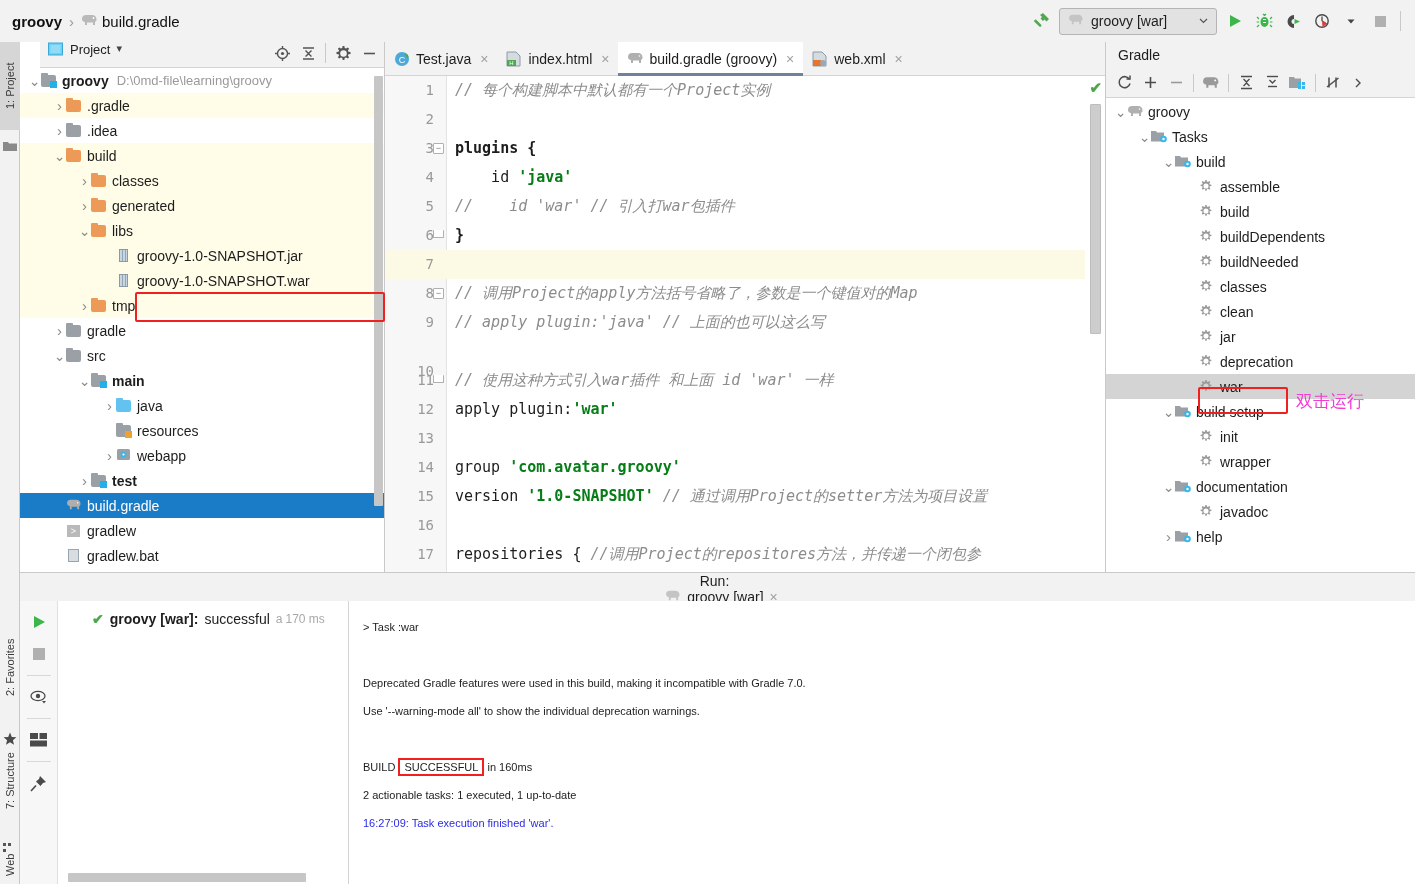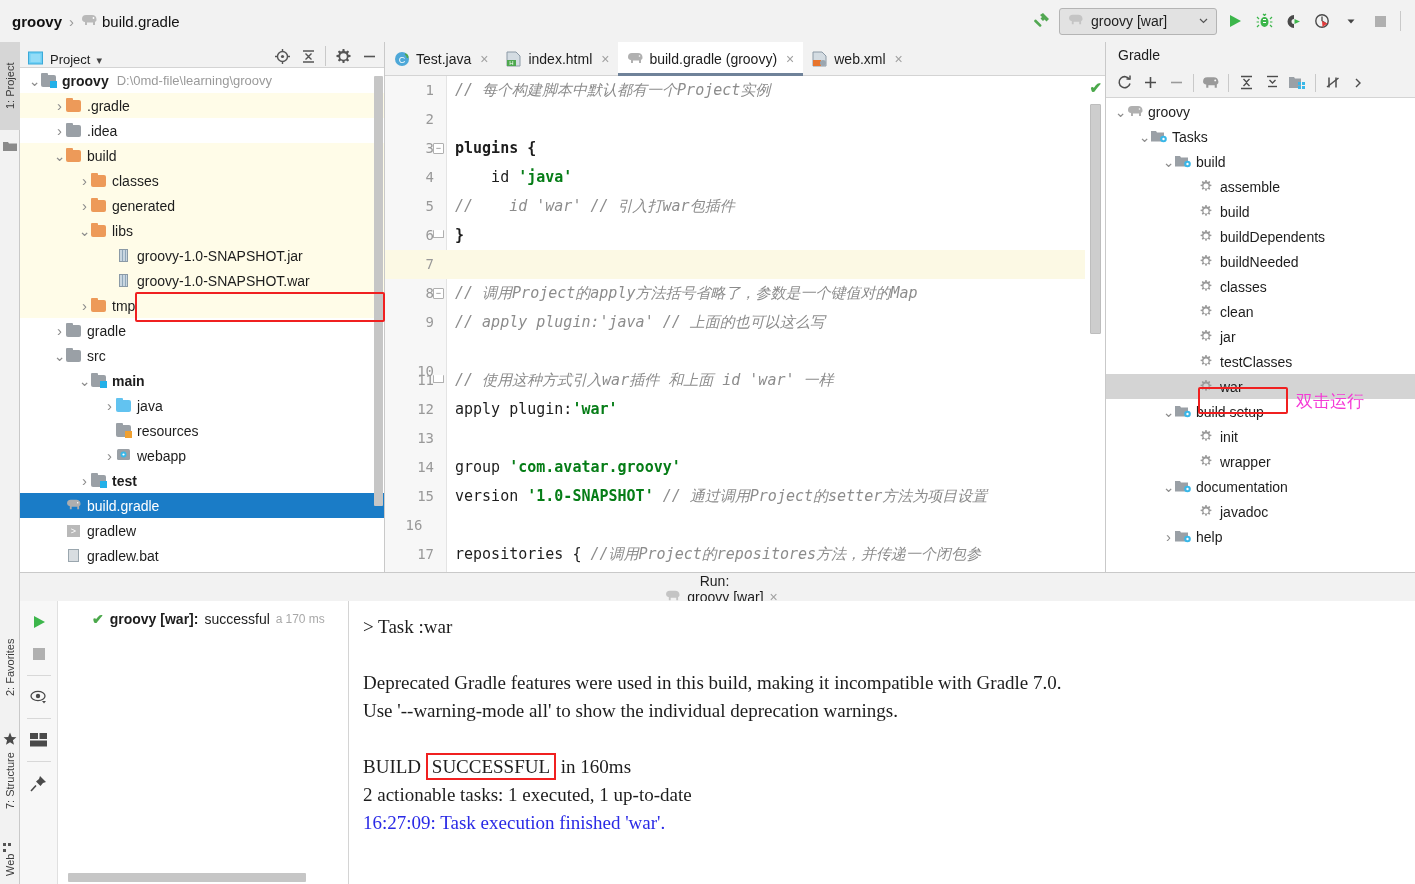--- a/index.html
+++ b/index.html
@@ -49,22 +49,22 @@
     display: flex; align-items: center; gap: 4px;
   }
   .vtab.sel { background: #d6d6d6; }
 
   
   .projpanel {
     position: absolute; left: 20px; top: 42px; width: 365px; height: 530px;
     background: #fff; border-right: 1px solid #c9c9c9;
   }
   .proj-header {
-    height: 26px; background: #f2f2f2; display: flex; align-items: flex-end;
-    padding: 0 4px 0 8px; border-bottom: 1px solid #d4d4d4;
+    height: 26px; background: #f2f2f2; display: flex; align-items: flex-start;
+    padding: 0 4px 0 8px; border-bottom: 1px solid #d4d4d4; margin-left: 20px;
   }
   .proj-title { font-size: 13px; color: #1d1d1d; margin-left: 6px; }
   .proj-tools { margin-left: auto; display: flex; align-items: center; gap: 4px; }
   .proj-tree { position: absolute; top: 26px; left: 0; right: 0; bottom: 0; overflow: hidden; }
 
   .trow {
     height: 25px; display: flex; align-items: center; white-space: nowrap;
     font-size: 14px; padding-right: 4px; position: relative;
   }
   .trow.yellow { background: #fffce8; }
@@ -135,21 +135,21 @@
   .run-header { height: 28px; background: #f2f2f2; display: flex; align-items: center; padding-left: 8px; flex-direction: column; }
   .run-label { font-size: 14px; margin-right: 14px; }
   .run-tab { display: flex; align-items: center; gap: 6px; font-size: 14px; position: relative; padding: 0 6px; height: 28px; }
   .run-tab::after { content:""; position:absolute; left:0; right:0; bottom:0; height:3px; background:#6f8299; }
   .run-body { position: absolute; top: 28px; left: 0; right: 0; bottom: 0; display: flex; background: #fff; }
   .run-tools { width: 38px; background: #f7f7f7; display: flex; flex-direction: column; align-items: center; padding-top: 8px; gap: 6px; border-right: 1px solid #e0e0e0;}
   .rtbtn { width: 26px; height: 26px; display: flex; align-items: center; justify-content: center; color: #5a5a5a; font-size: 15px; cursor: pointer; }
   .rtsep { width: 24px; height: 1px; background: #d8d8d8; margin: 2px 0; }
   .run-tree { width: 291px; background: #fff; border-right: 1px solid #d4d4d4; padding-top: 6px; }
   .run-tree-row { display: flex; align-items: center; gap: 6px; font-size: 14px; padding-left: 34px; height: 24px; }
-  .console { flex: 1; padding: 12px 0 0 14px; font-family: Liberation Serif, serif; font-size: 19px; overflow: hidden; position: relative; }
+  .console { flex: 1; padding: 12px 0 0 14px; font-family: Liberation Sans, sans-serif; font-size: 11px; overflow: hidden; position: relative; }
   .cl { height: 28px; line-height: 28px; white-space: pre; }
   .link { color: #2a2ae6; text-decoration: underline; }
   .blue { color: #2a2ae6; }
 
   
   .redbox { position: absolute; border: 2px solid #f02020; border-radius: 2px; pointer-events: none; }
   .pinktext { position: absolute; color: #f53ad6; font-size: 17px; }
 
   
   .hscroll { position: absolute; left: 48px; bottom: 2px; width: 238px; height: 9px; background: #c6c6c6; border-radius: 1px; }
@@ -517,21 +517,21 @@
           <div class="lnum" style="top: 203px;">8</div>
           <div class="fold" style="top: 212px;">−</div>
           <div class="lnum" style="top: 232px;">9</div>
           <div class="lnum" style="top: 261px; margin-top: 20px;">10</div>
           <div class="lnum" style="top: 290px;">11</div>
           <div class="fold" style="top: 299px; border-top: none; height: 8px;"></div>
           <div class="lnum" style="top: 319px;">12</div>
           <div class="lnum" style="top: 348px;">13</div>
           <div class="lnum" style="top: 377px;">14</div>
           <div class="lnum" style="top: 406px;">15</div>
-          <div class="lnum" style="top: 435px; text-align: center;">16</div>
+          <div class="lnum" style="top: 435px;">16</div>
           <div class="lnum" style="top: 464px;">17</div>
         </div>
       <div class="codelines" id="codelines">
           <div class="cline"><span class="cmt">// 每个构建脚本中默认都有一个Project实例</span></div>
           <div class="cline">&nbsp;</div>
           <div class="cline"><span class="kw">plugins {</span></div>
           <div class="cline"><span class="plain">    id </span><span class="str">'java'</span></div>
           <div class="cline"><span class="cmt">//    id 'war' // 引入打war包插件</span></div>
           <div class="cline"><span class="kw">}</span></div>
           <div class="cline hl">&nbsp;</div>
@@ -689,21 +689,21 @@
           <span class="ico"><svg width="14" height="14" viewBox="0 0 17 17">
               <path d="M8.5 5.4 A3.1 3.1 0 1 0 8.5 11.6 A3.1 3.1 0 1 0 8.5 5.4 Z M7.7 1.2 h1.6 l0.3 1.9 1.3 0.55 1.6-1.1 1.2 1.2 -1.1 1.6 0.55 1.3 1.9 0.3 v1.6 l-1.9 0.3 -0.55 1.3 1.1 1.6 -1.2 1.2 -1.6-1.1 -1.3 0.55 -0.3 1.9 h-1.6 l-0.3-1.9 -1.3-0.55 -1.6 1.1 -1.2-1.2 1.1-1.6 -0.55-1.3 -1.9-0.3 v-1.6 l1.9-0.3 0.55-1.3 -1.1-1.6 1.2-1.2 1.6 1.1 1.3-0.55 Z" fill="#9a9a9a" fill-rule="evenodd"></path>
             </svg></span>
           <span class="tlabel">jar</span>
         </div>
         <div class="grow" style="padding-left: 80px;">
           <span class="arrow"></span>
           <span class="ico"><svg width="14" height="14" viewBox="0 0 17 17">
               <path d="M8.5 5.4 A3.1 3.1 0 1 0 8.5 11.6 A3.1 3.1 0 1 0 8.5 5.4 Z M7.7 1.2 h1.6 l0.3 1.9 1.3 0.55 1.6-1.1 1.2 1.2 -1.1 1.6 0.55 1.3 1.9 0.3 v1.6 l-1.9 0.3 -0.55 1.3 1.1 1.6 -1.2 1.2 -1.6-1.1 -1.3 0.55 -0.3 1.9 h-1.6 l-0.3-1.9 -1.3-0.55 -1.6 1.1 -1.2-1.2 1.1-1.6 -0.55-1.3 -1.9-0.3 v-1.6 l1.9-0.3 0.55-1.3 -1.1-1.6 1.2-1.2 1.6 1.1 1.3-0.55 Z" fill="#9a9a9a" fill-rule="evenodd"></path>
             </svg></span>
-          <span class="tlabel">testClasses</span>
+          <span class="tlabel">deprecation</span>
         </div>
         <div class="grow selgray" style="padding-left: 80px;">
           <span class="arrow"></span>
           <span class="ico"><svg width="14" height="14" viewBox="0 0 17 17">
               <path d="M8.5 5.4 A3.1 3.1 0 1 0 8.5 11.6 A3.1 3.1 0 1 0 8.5 5.4 Z M7.7 1.2 h1.6 l0.3 1.9 1.3 0.55 1.6-1.1 1.2 1.2 -1.1 1.6 0.55 1.3 1.9 0.3 v1.6 l-1.9 0.3 -0.55 1.3 1.1 1.6 -1.2 1.2 -1.6-1.1 -1.3 0.55 -0.3 1.9 h-1.6 l-0.3-1.9 -1.3-0.55 -1.6 1.1 -1.2-1.2 1.1-1.6 -0.55-1.3 -1.9-0.3 v-1.6 l1.9-0.3 0.55-1.3 -1.1-1.6 1.2-1.2 1.6 1.1 1.3-0.55 Z" fill="#9a9a9a" fill-rule="evenodd"></path>
             </svg></span>
           <span class="tlabel">war</span>
         </div>
         <div class="grow" style="padding-left: 56px;">
           <span class="arrow" style="font-size: 14px; line-height: 8px;">⌄</span>

